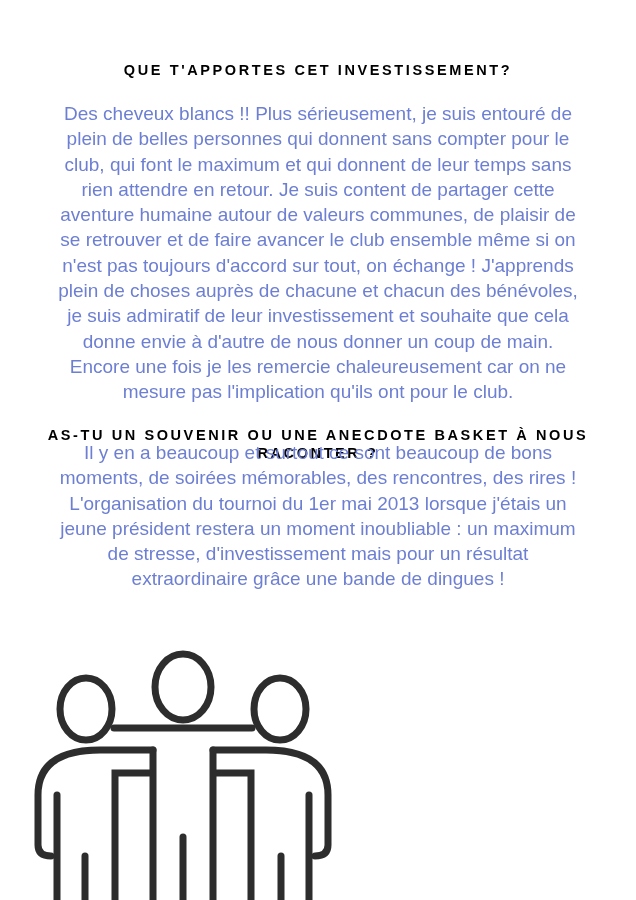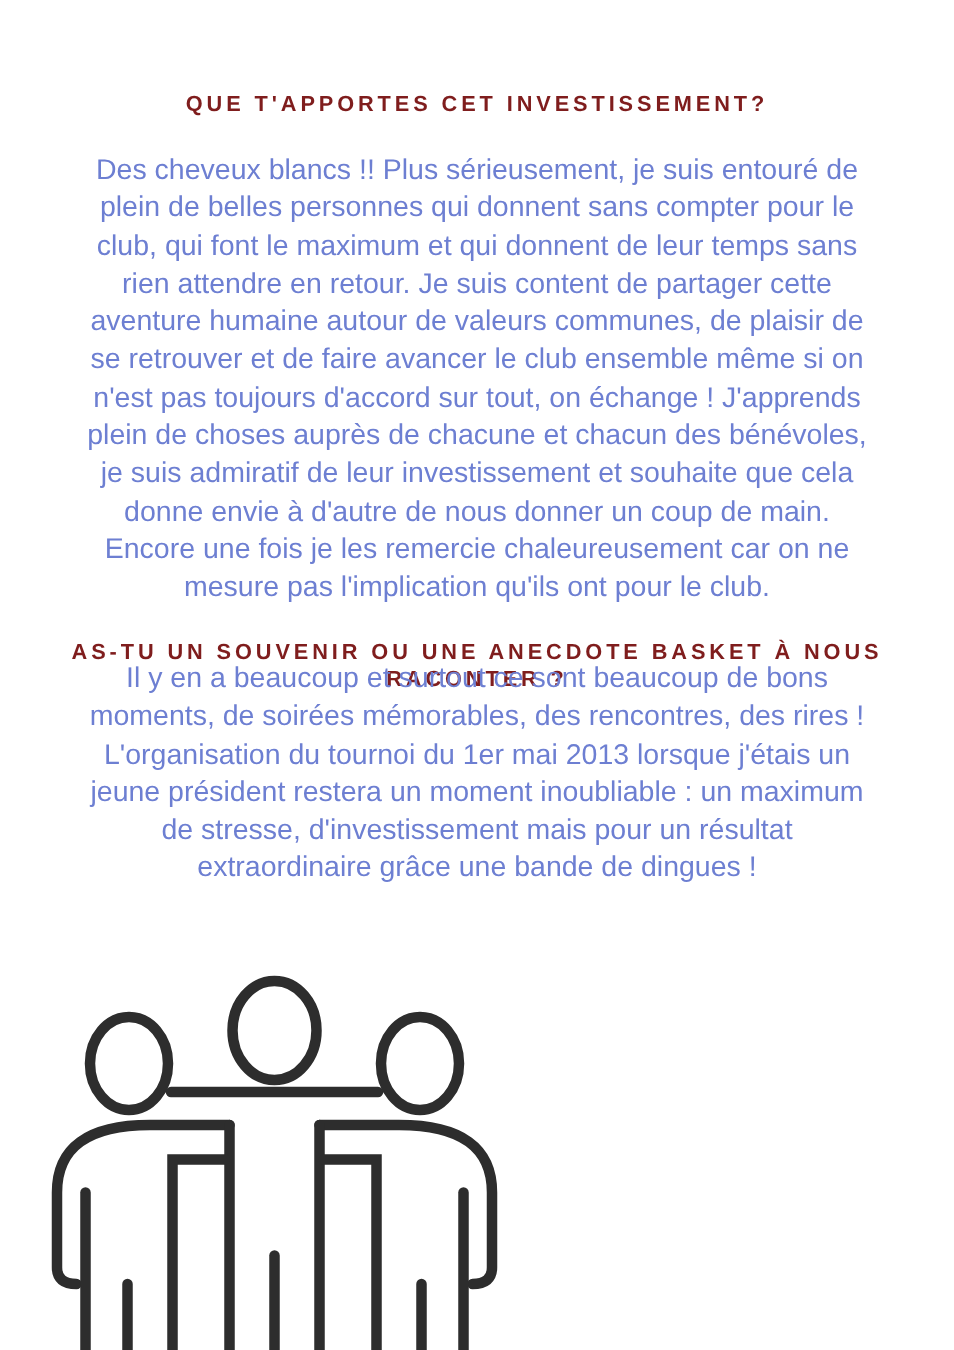--- a/index.html
+++ b/index.html
@@ -8,21 +8,21 @@
     background: #ffffff;
     position: relative;
     overflow: hidden;
     font-family: "Liberation Sans", sans-serif;
   }
   .page { position: absolute; inset: 0; }
   .question {
     position: absolute;
     left: 20px; right: 20px;
     text-align: center;
-    color: #7f1d1d;
+    color: #000000;
     font-weight: 700;
     font-size: 14.5px;
     letter-spacing: 2.6px;
     line-height: 18px;
     white-space: pre-line;
     margin: 0;
   }
   .q1 { top: 61px; }
   .q2 { top: 426px; }
   .answer {

